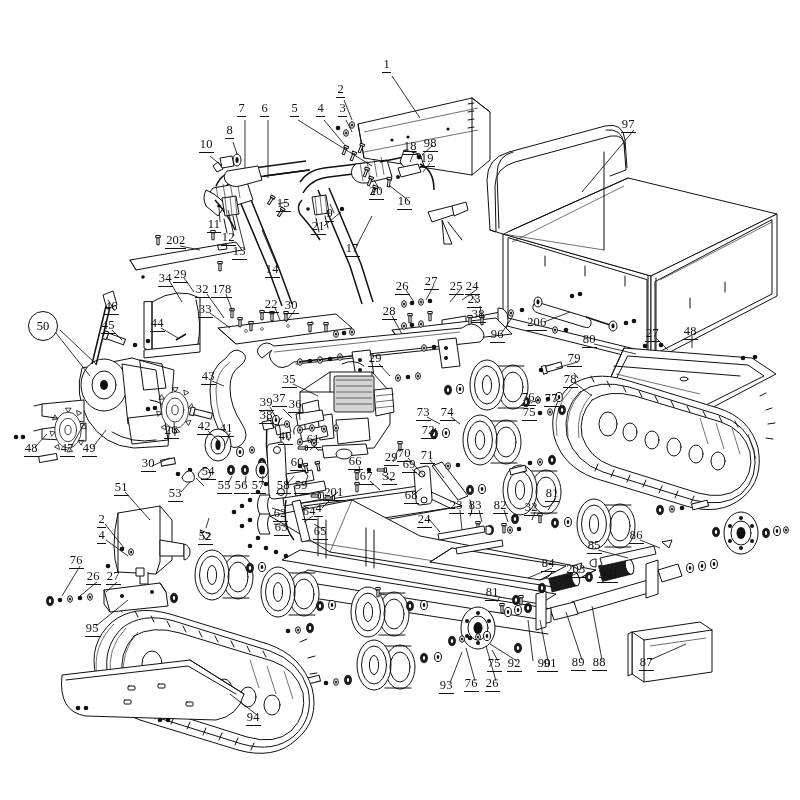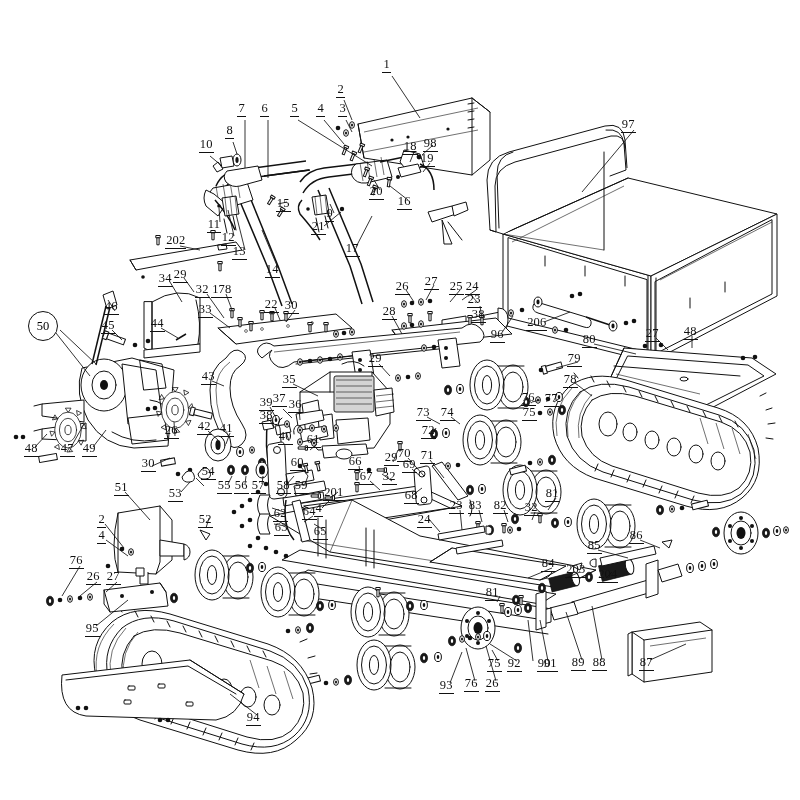--- a/index.html
+++ b/index.html
@@ -1128,21 +1128,21 @@
       <div class="cal" style="left: 196.8px; top: 420px;">42</div>
       <div class="cal" style="left: 200.8px; top: 370px;">43</div>
       <div class="cal" style="left: 149.8px; top: 317px;">44</div>
       <div class="cal" style="left: 100.8px; top: 319px;">45</div>
       <div class="cal" style="left: 103.8px; top: 300px;">46</div>
       <div class="cal" style="left: 59.8px; top: 442px;">47</div>
       <div class="cal" style="left: 23.8px; top: 442px;">48</div>
       <div class="cal" style="left: 81.8px; top: 442px;">49</div>
       <div class="ring" style="left: 28px; top: 311px; width: 28px; height: 28px;">50</div>
       <div class="cal" style="left: 113.8px; top: 481px;">51</div>
-      <div class="cal" style="left: 197.8px; top: 513px;">52</div>
+      <div class="cal" style="left: 197.8px; top: 530px;">52</div>
       <div class="cal" style="left: 167.8px; top: 487px;">53</div>
       <div class="cal" style="left: 192.8px; top: 465px; margin-left: 8px;">54</div>
       <div class="cal" style="left: 216.8px; top: 479px;">55</div>
       <div class="cal" style="left: 233.8px; top: 479px;">56</div>
       <div class="cal" style="left: 250.8px; top: 479px;">57</div>
       <div class="cal" style="left: 275.8px; top: 479px;">58</div>
       <div class="cal" style="left: 293.8px; top: 479px;">59</div>
       <div class="cal" style="left: 289.8px; top: 456px;">60</div>
       <div class="cal" style="left: 305.8px; top: 433px;">61</div>
       <div class="cal" style="left: 272.8px; top: 507px;">62</div>

